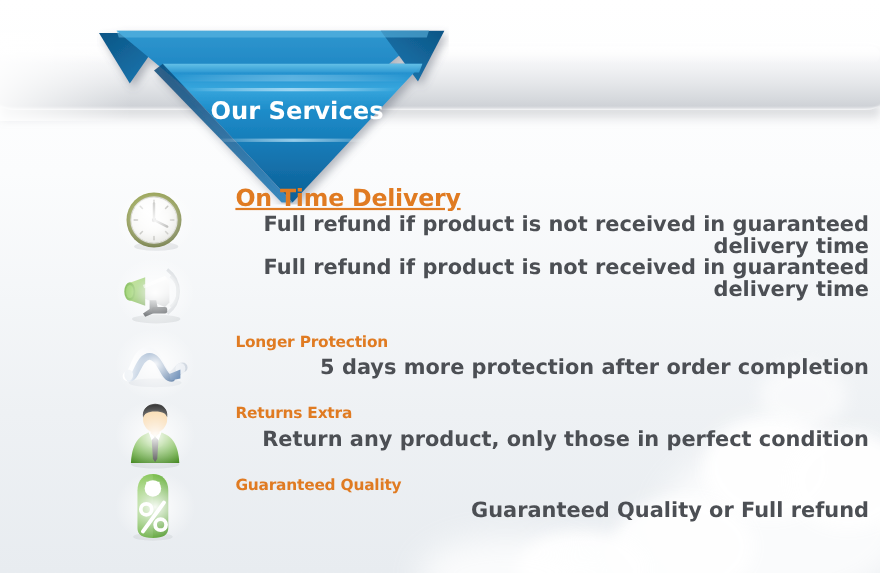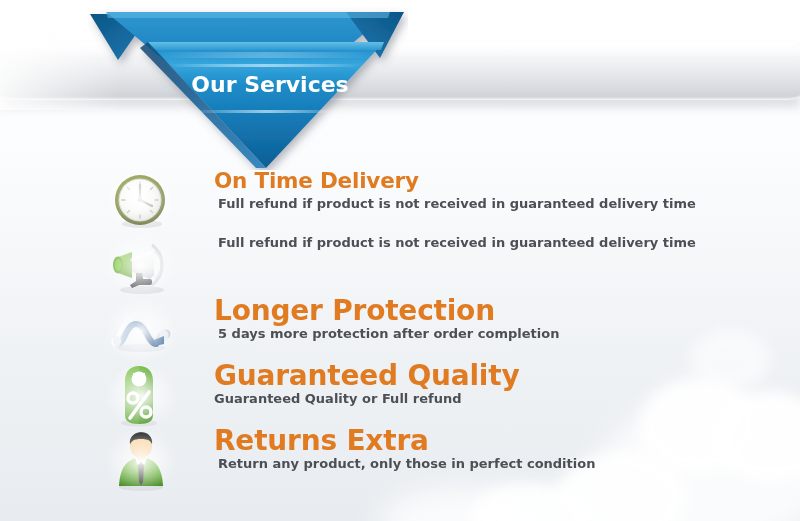--- a/index.html
+++ b/index.html
@@ -43,41 +43,42 @@
     position:absolute;left:0px;top:42px;width:800px;height:16px;
     background:linear-gradient(to bottom,rgba(255,255,255,.95),rgba(255,255,255,0));
     border-radius:20px;
   }
   .pipe-fade-left{
     position:absolute;left:0;top:30px;width:120px;height:80px;
     background:linear-gradient(to right,rgba(255,255,255,.85),rgba(255,255,255,0));
   }
 
   
-  .banner{position:absolute;left:88px;top:0px;width:320px;height:170px;}
+  .banner{position:absolute;left:88px;top:16px;width:320px;height:170px;}
   .b-layer{position:absolute;left:0;top:0;width:320px;height:170px;}
 
   
   .services{position:absolute;left:0;top:168px;width:800px;}
   .svc{position:relative;height:65px;}
   .svc-icon{
     position:absolute;left:108px;top:2px;width:66px;height:62px;
   }
   .svc-text{position:absolute;left:214px;top:0px;right:10px;}
   .svc-title{
-    color:#e07b22;font-size:28px;font-weight:bold;
+    color:#e07b22;font-size:14px;font-weight:bold;
     letter-spacing:-.2px;line-height:26px;margin:0;
     font-family:"DejaVu Sans","Liberation Sans",sans-serif;
   }
   .svc-desc{
-    color:#4c4f54;font-size:13px;font-weight:bold;
+    color:#4c4f54;font-size:19px;font-weight:bold;
     line-height:20px;margin:0;padding-left:4px;
     font-family:"DejaVu Sans","Liberation Sans",sans-serif;
-  }
-  .svc-1 .svc-title,.svc-2 .svc-title{font-size:21.5px;}
+    text-align:right;
+  }
+  .svc-1 .svc-title,.svc-2 .svc-title{font-size:21.5px;text-decoration:underline;}
   .svc-5 .svc-desc{padding-left:0px;}
 
   
   .icon-glow{
     position:absolute;left:-4px;top:-2px;width:74px;height:66px;
     background:radial-gradient(ellipse at 50% 50%,rgba(255,255,255,.95) 0%,rgba(255,255,255,0) 70%);
   }
 </style>
 </head>
 <body>
@@ -277,20 +278,64 @@
           <ellipse cx="56" cy="35" rx="4.5" ry="5" fill="#e6ebf1"></ellipse>
           <path d="M46 40 L56 36 L56 44 L47 46 Z" fill="#3f6ba1"></path>
         </svg>
       </div>
       <div class="svc-text">
         <div class="svc-title">Longer Protection</div>
         <div class="svc-desc">5 days more protection after order completion</div>
       </div>
     </div>
 
+    <div class="svc svc-4">
+      <div class="svc-icon">
+        <div class="icon-glow"></div>
+        <svg viewBox="0 0 66 62" width="66" height="62">
+          <defs>
+            <linearGradient id="psSuit" x1="0" y1="0" x2="0" y2="1">
+              <stop offset="0%" stop-color="#7dc040"></stop>
+              <stop offset="55%" stop-color="#56a526"></stop>
+              <stop offset="100%" stop-color="#3d8318"></stop>
+            </linearGradient>
+            <linearGradient id="psSkin" x1="0" y1="0" x2="0" y2="1">
+              <stop offset="0%" stop-color="#fcd9a0"></stop>
+              <stop offset="100%" stop-color="#f2c183"></stop>
+            </linearGradient>
+            <linearGradient id="psHair" x1="0" y1="0" x2="0" y2="1">
+              <stop offset="0%" stop-color="#3b3b3b"></stop>
+              <stop offset="100%" stop-color="#111111"></stop>
+            </linearGradient>
+          </defs>
+          <ellipse cx="33" cy="57" rx="22" ry="4" fill="#9aa0a6" opacity=".2"></ellipse>
+
+          <path d="M33 28 C20 28 12 36 11 56 L55 56 C54 36 46 28 33 28 Z" fill="url(#psSuit)"></path>
+
+          <path d="M27 28 L33 44 L39 28 L36 27 L33 34 L30 27 Z" fill="#ffffff"></path>
+
+          <path d="M27 28 L33 44 L26 40 L23 31 Z" fill="#6ab434" opacity=".85"></path>
+          <path d="M39 28 L33 44 L40 40 L43 31 Z" fill="#6ab434" opacity=".85"></path>
+
+          <path d="M33 32 L36 35 L35 52 L33 55 L31 52 L30 35 Z" fill="#2b2b2b"></path>
+
+          <path d="M29 20 L37 20 L37 29 L33 32 L29 29 Z" fill="url(#psSkin)"></path>
+
+          <ellipse cx="33" cy="16" rx="11" ry="12" fill="url(#psSkin)"></ellipse>
+
+          <path d="M22 15 C22 5 28 2 33 2 C39 2 44 5 44 15 C44 11 40 9 33 9 C26 9 23 11 22 15 Z" fill="url(#psHair)"></path>
+          <path d="M22 14 C21 8 25 3 33 3 C41 3 45 8 44 14 L42 11 C40 7 26 7 24 11 Z" fill="#1a1a1a"></path>
+        </svg>
+      </div>
+      <div class="svc-text">
+        <div class="svc-title">Returns Extra</div>
+        <div class="svc-desc">Return any  product, only those in perfect condition</div>
+      </div>
+    </div>
+
     <div class="svc svc-5">
       <div class="svc-icon">
         <div class="icon-glow"></div>
         <svg viewBox="0 0 66 62" width="66" height="62">
           <defs>
             <linearGradient id="dhG" x1="0" y1="0" x2="1" y2="1">
               <stop offset="0%" stop-color="#84c94b"></stop>
               <stop offset="55%" stop-color="#5aa82e"></stop>
               <stop offset="100%" stop-color="#44901e"></stop>
             </linearGradient>
@@ -308,58 +353,14 @@
 
           <path d="M17 16 C17 6 23 1 31 1 L31 59 C22 59 17 56 17 50 Z" fill="#ffffff" opacity=".10"></path>
         </svg>
       </div>
       <div class="svc-text">
         <div class="svc-title">Guaranteed Quality</div>
         <div class="svc-desc">Guaranteed Quality or Full refund</div>
       </div>
     </div>
 
-    <div class="svc svc-4">
-      <div class="svc-icon">
-        <div class="icon-glow"></div>
-        <svg viewBox="0 0 66 62" width="66" height="62">
-          <defs>
-            <linearGradient id="psSuit" x1="0" y1="0" x2="0" y2="1">
-              <stop offset="0%" stop-color="#7dc040"></stop>
-              <stop offset="55%" stop-color="#56a526"></stop>
-              <stop offset="100%" stop-color="#3d8318"></stop>
-            </linearGradient>
-            <linearGradient id="psSkin" x1="0" y1="0" x2="0" y2="1">
-              <stop offset="0%" stop-color="#fcd9a0"></stop>
-              <stop offset="100%" stop-color="#f2c183"></stop>
-            </linearGradient>
-            <linearGradient id="psHair" x1="0" y1="0" x2="0" y2="1">
-              <stop offset="0%" stop-color="#3b3b3b"></stop>
-              <stop offset="100%" stop-color="#111111"></stop>
-            </linearGradient>
-          </defs>
-          <ellipse cx="33" cy="57" rx="22" ry="4" fill="#9aa0a6" opacity=".2"></ellipse>
-
-          <path d="M33 28 C20 28 12 36 11 56 L55 56 C54 36 46 28 33 28 Z" fill="url(#psSuit)"></path>
-
-          <path d="M27 28 L33 44 L39 28 L36 27 L33 34 L30 27 Z" fill="#ffffff"></path>
-
-          <path d="M27 28 L33 44 L26 40 L23 31 Z" fill="#6ab434" opacity=".85"></path>
-          <path d="M39 28 L33 44 L40 40 L43 31 Z" fill="#6ab434" opacity=".85"></path>
-
-          <path d="M33 32 L36 35 L35 52 L33 55 L31 52 L30 35 Z" fill="#2b2b2b"></path>
-
-          <path d="M29 20 L37 20 L37 29 L33 32 L29 29 Z" fill="url(#psSkin)"></path>
-
-          <ellipse cx="33" cy="16" rx="11" ry="12" fill="url(#psSkin)"></ellipse>
-
-          <path d="M22 15 C22 5 28 2 33 2 C39 2 44 5 44 15 C44 11 40 9 33 9 C26 9 23 11 22 15 Z" fill="url(#psHair)"></path>
-          <path d="M22 14 C21 8 25 3 33 3 C41 3 45 8 44 14 L42 11 C40 7 26 7 24 11 Z" fill="#1a1a1a"></path>
-        </svg>
-      </div>
-      <div class="svc-text">
-        <div class="svc-title">Returns Extra</div>
-        <div class="svc-desc">Return any  product, only those in perfect condition</div>
-      </div>
-    </div>
-
   </div>
 </div>
 
 </body></html>

